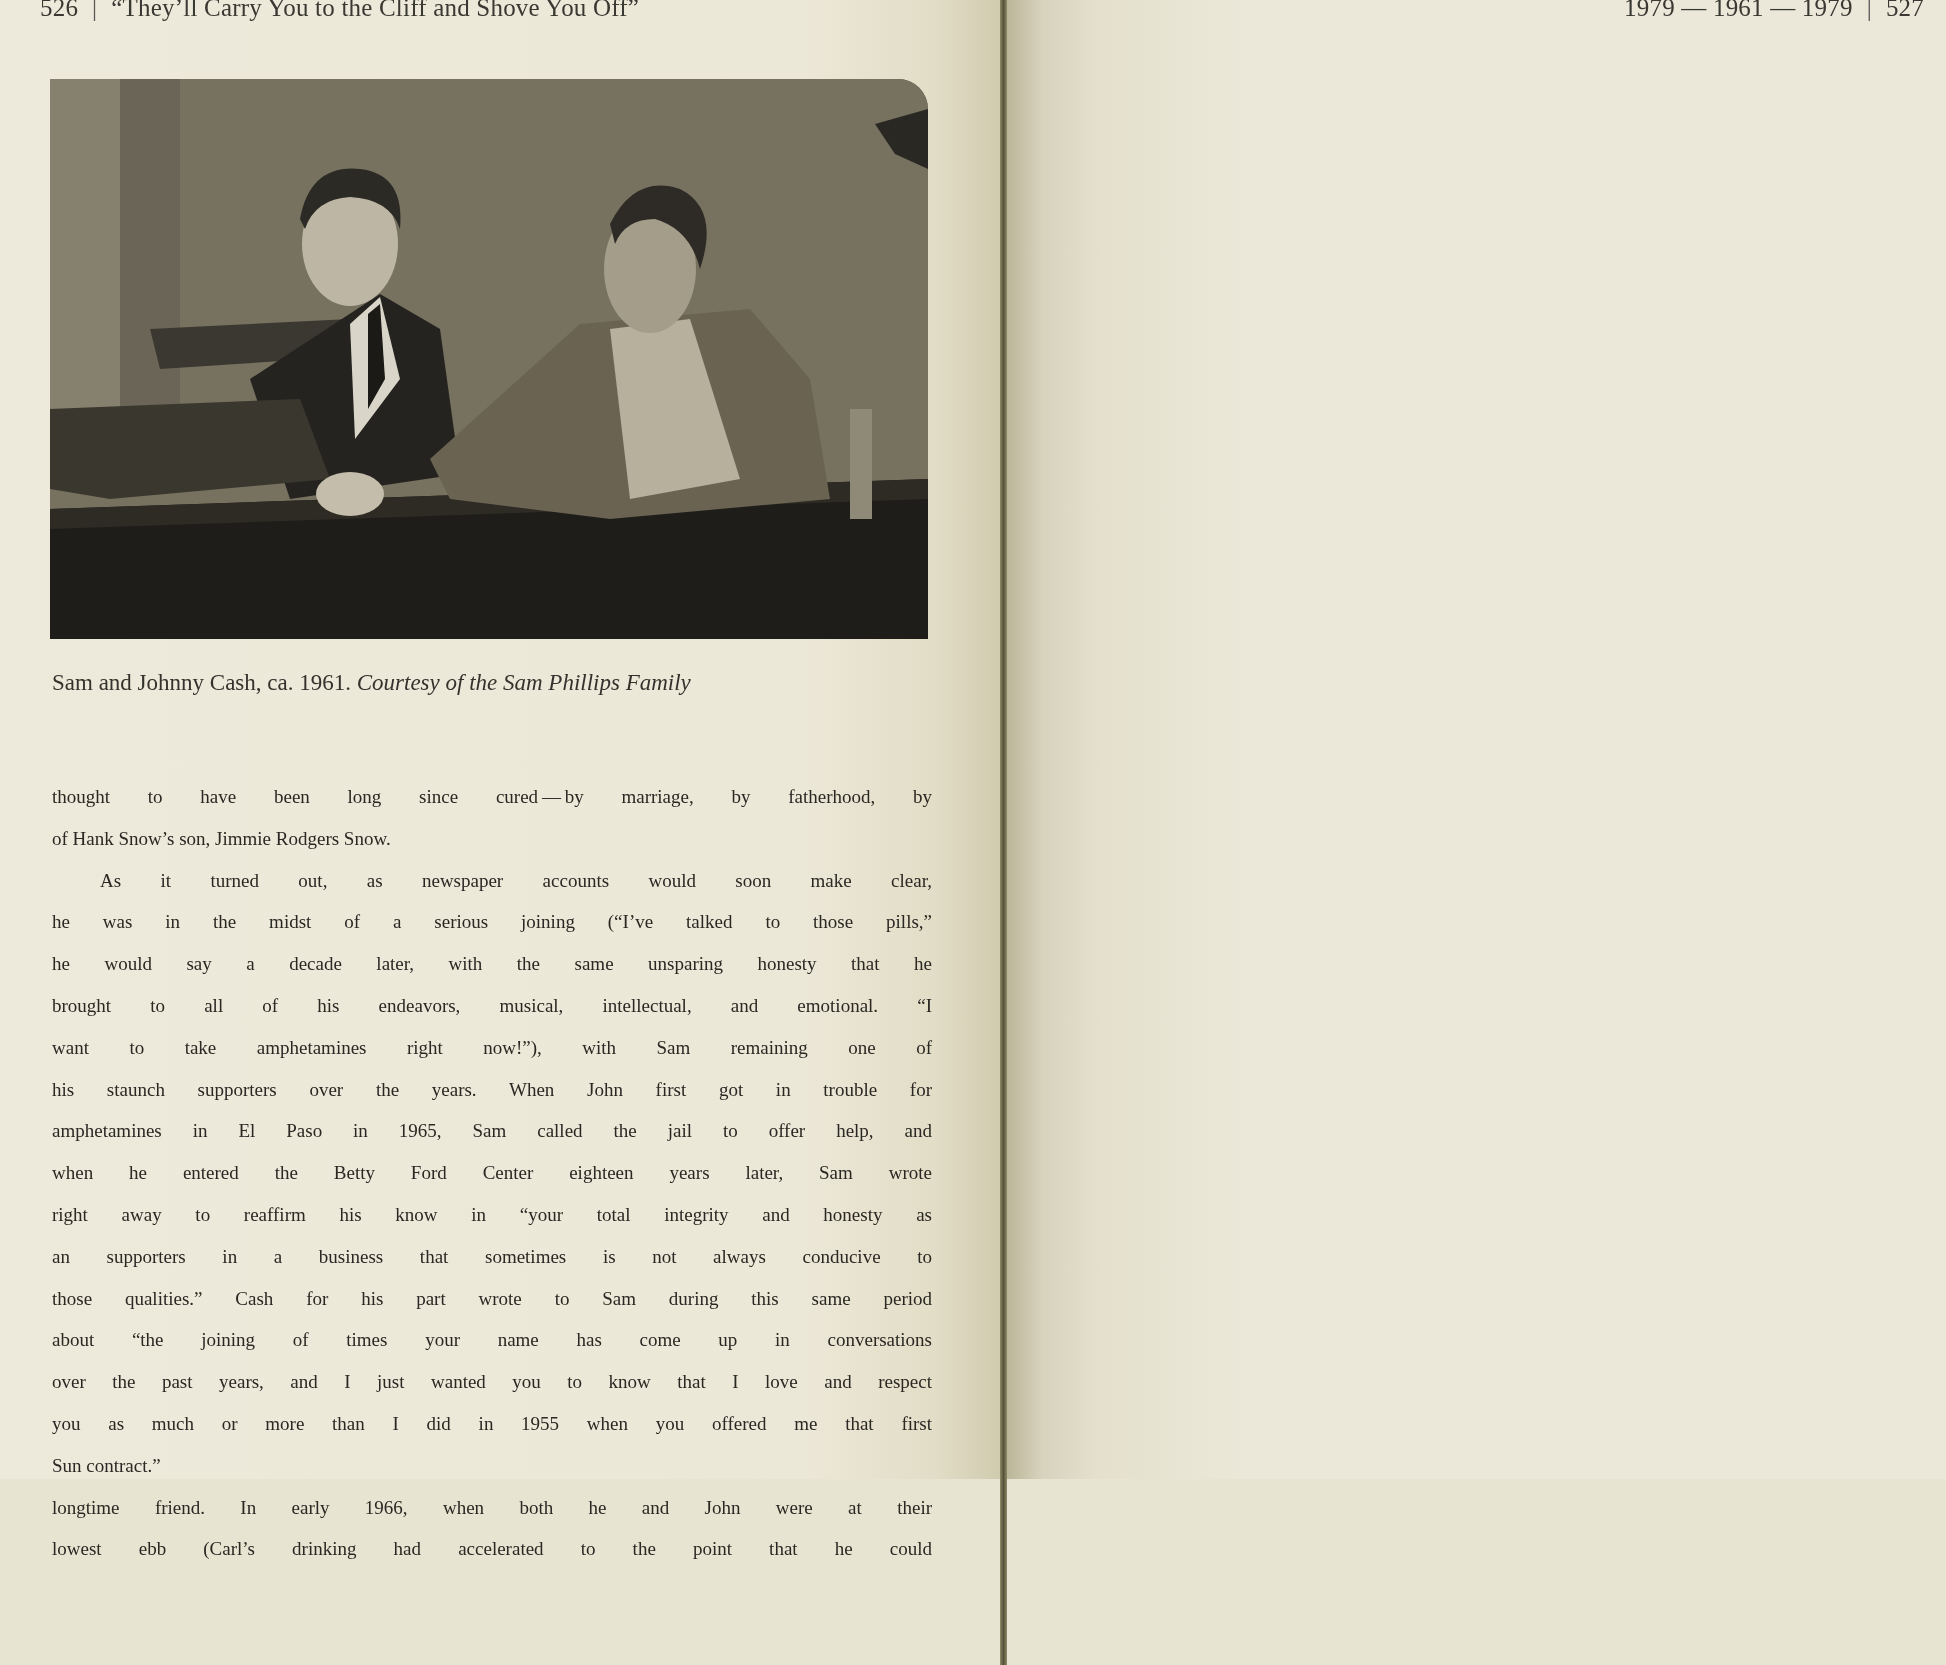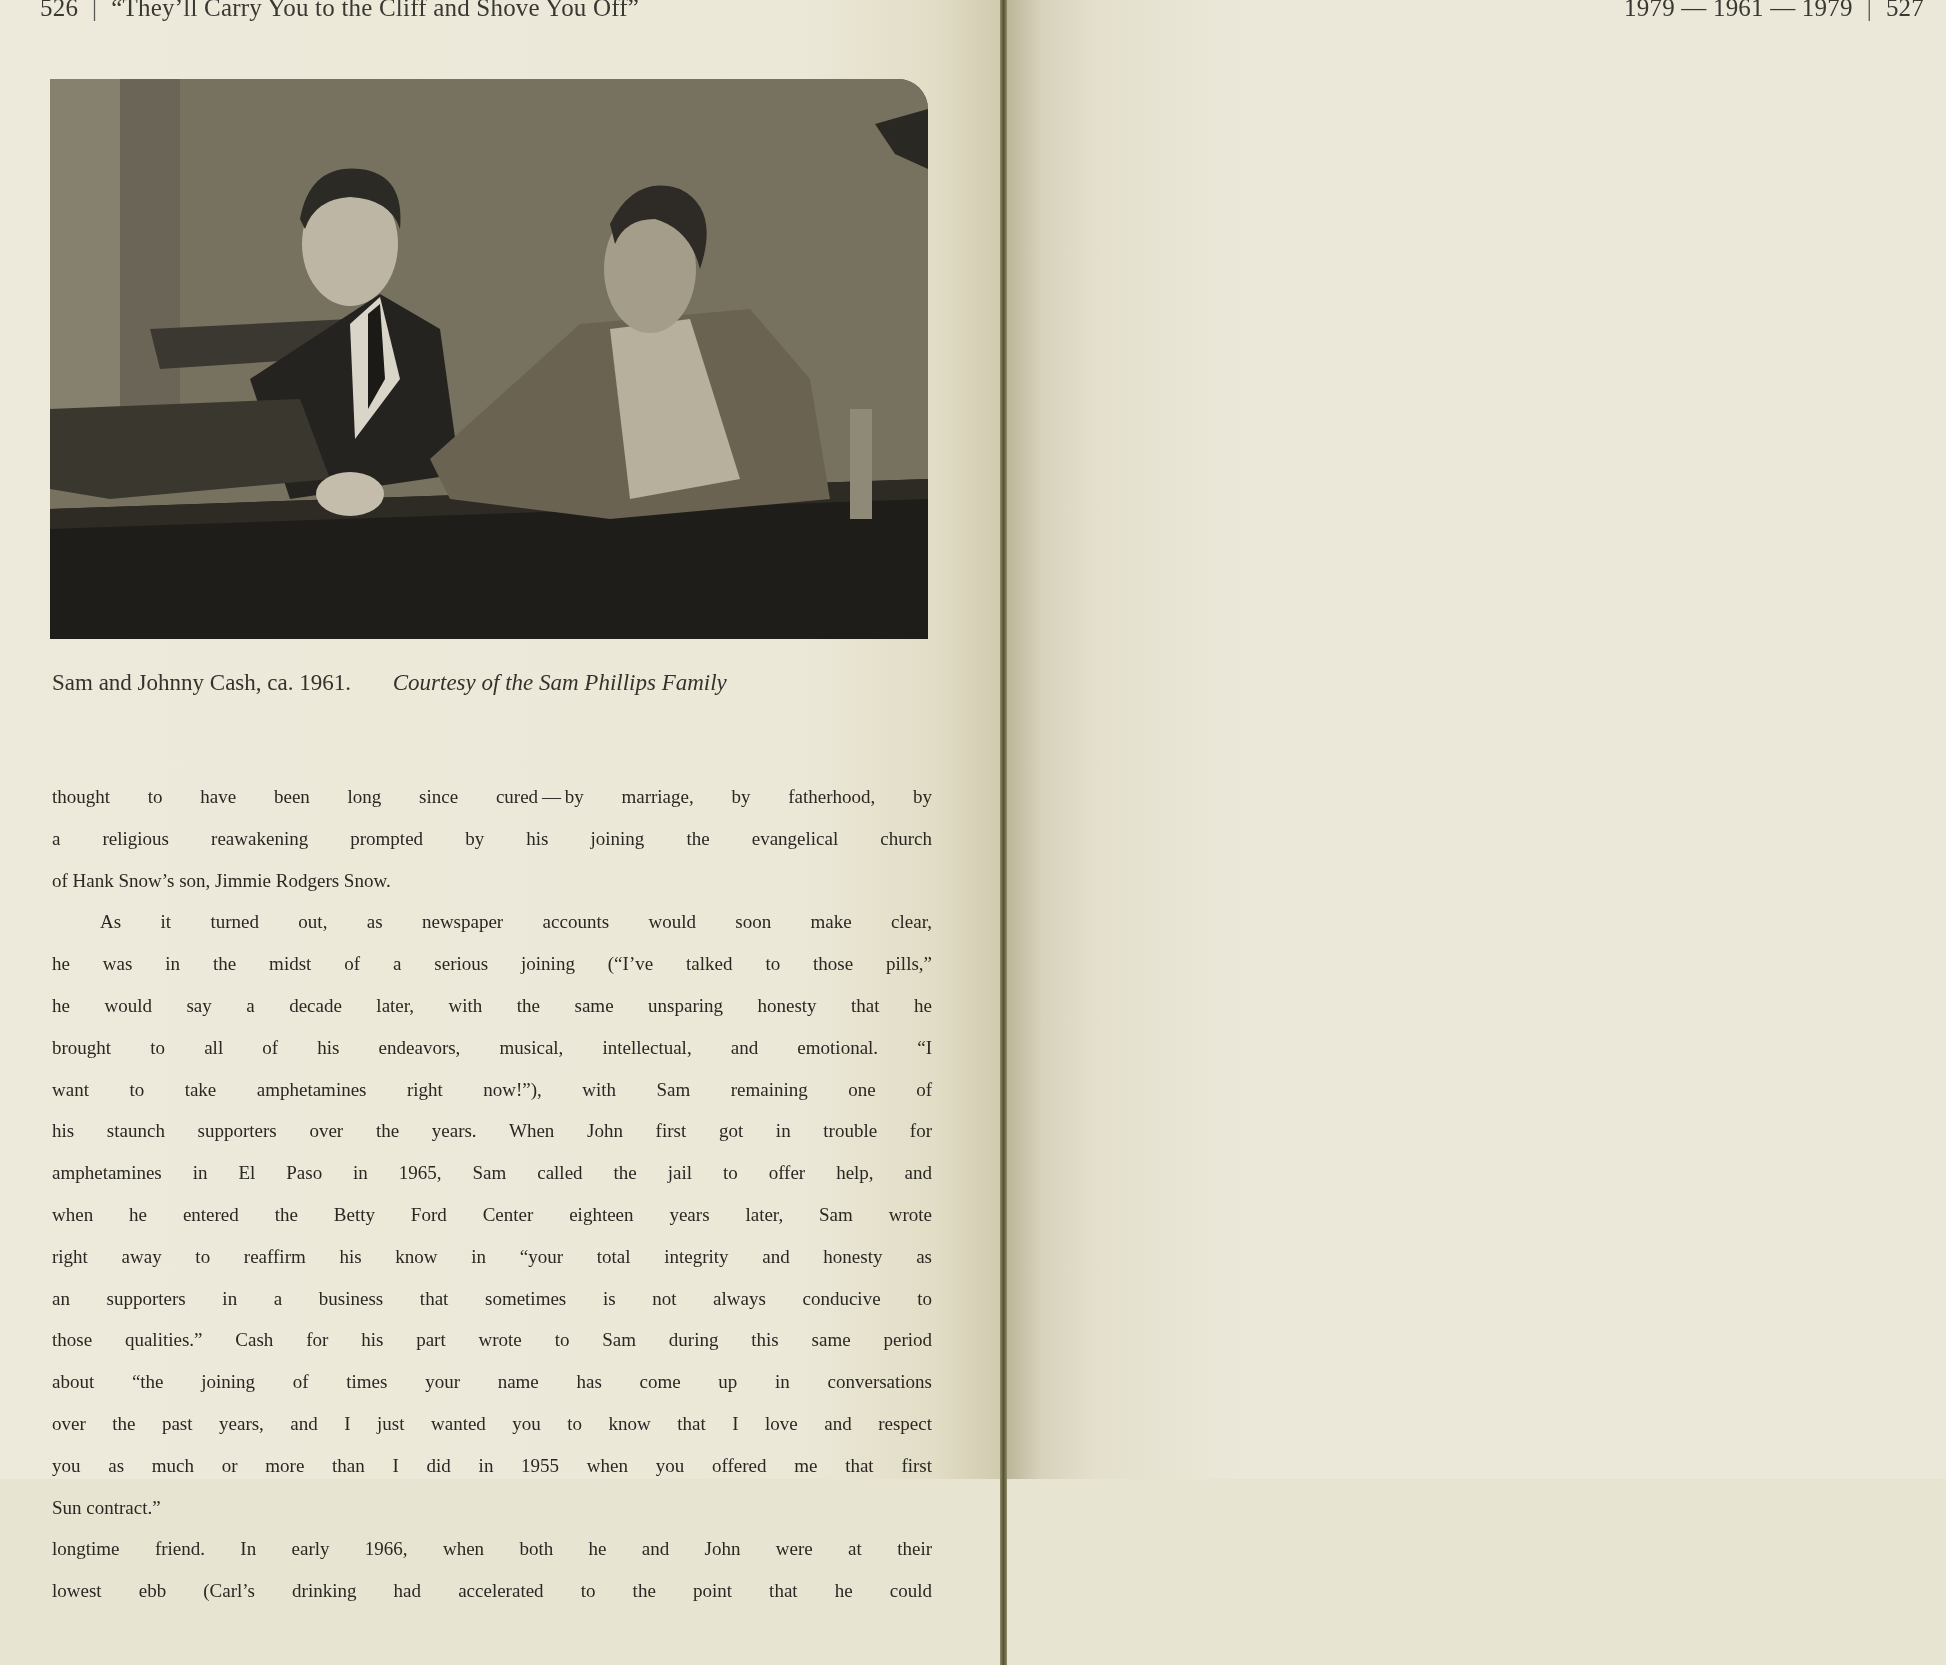--- a/index.html
+++ b/index.html
@@ -34,21 +34,21 @@
     background:
       radial-gradient(ellipse at 48% 35%, #8a8476 0%, #6e695c 45%, #4d493f 100%);
     border-radius:0 30px 0 0;
     overflow:hidden;
   }
   .photo svg { position:absolute; left:0; top:0; width:100%; height:100%; }
   .caption {
     position:absolute; left:52px; top:670px; font-size:23px; color:#34322c;
     font-family:"Liberation Serif", serif; white-space:nowrap;
   }
-  .caption em { font-style:italic;margin-left:36px; }
+  .caption em { font-style:italic; }
   .text-block {
     position:absolute; font-family:"Liberation Serif", serif;
     font-size:19px; line-height:41.8px; color:#2a2823;
   }
   .text-block .line { white-space:nowrap; display:block; }
   .text-block .indent { padding-left:48px; }
   .left-text { left:52px; top:776px; width:880px; }
   .left-text .line, .right-text .line { text-align:justify; text-align-last:justify; }
   .left-text .line.last, .right-text .line.last { text-align-last:left; }
 </style>
@@ -94,21 +94,20 @@
       <polygon points="825,45 878,30 878,90 845,75" fill="#2a2823"></polygon>
     </svg>
   </div>
 
   <div class="caption">
     <span>Sam and Johnny Cash, ca. 1961. </span><em>Courtesy of the Sam Phillips Family</em>
   </div>
 
   <div class="text-block left-text" id="left-text">
       <span class="line">thought to have been long since cured — by marriage, by fatherhood, by</span>
-      <span class="line">a religious reawakening prompted by his joining the evangelical church</span>
       <span class="line last">of Hank Snow’s son, Jimmie Rodgers Snow.</span>
       <span class="line indent">As it turned out, as newspaper accounts would soon make clear,</span>
       <span class="line">he was in the midst of a serious joining (“I’ve talked to those pills,”</span>
       <span class="line">he would say a decade later, with the same unsparing honesty that he</span>
       <span class="line">brought to all of his endeavors, musical, intellectual, and emotional. “I</span>
       <span class="line">want to take amphetamines right now!”), with Sam remaining one of</span>
       <span class="line">his staunch supporters over the years. When John first got in trouble for</span>
       <span class="line">amphetamines in El Paso in 1965, Sam called the jail to offer help, and</span>
       <span class="line">when he entered the Betty Ford Center eighteen years later, Sam wrote</span>
       <span class="line">right away to reaffirm his know in “your total integrity and honesty as</span>

